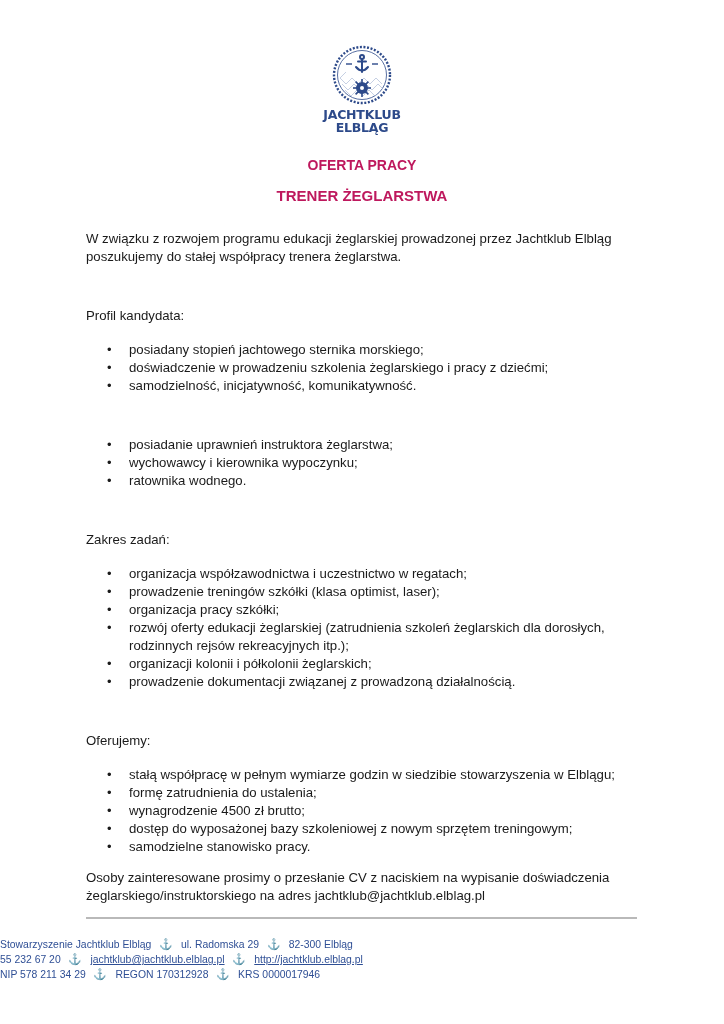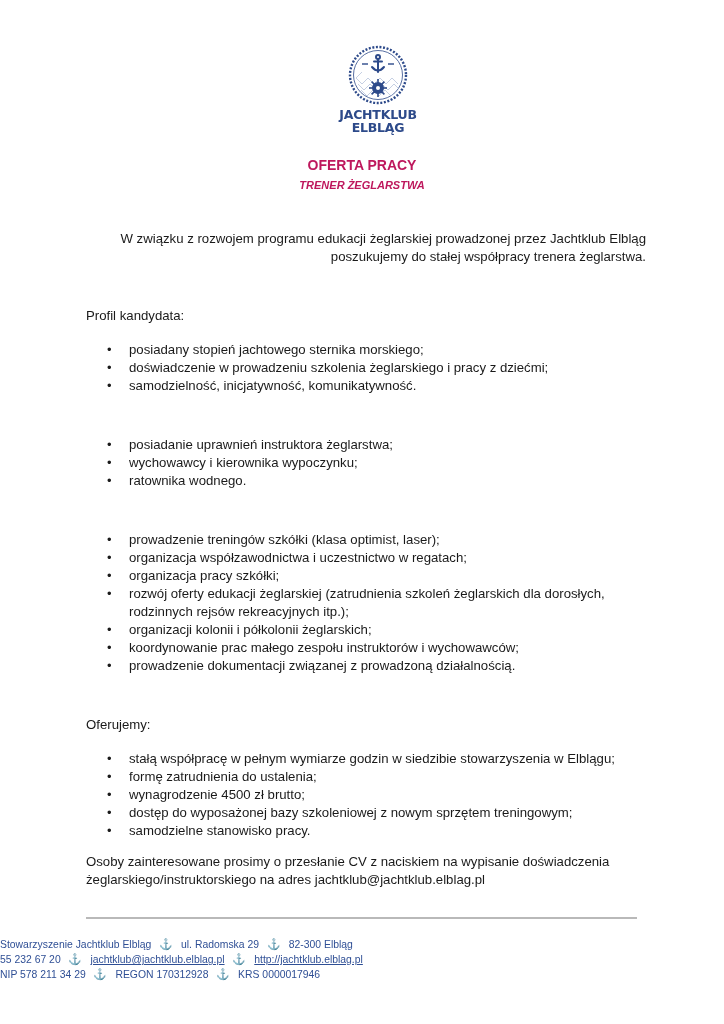--- a/index.html
+++ b/index.html
@@ -1,33 +1,33 @@
 <!DOCTYPE html>
 <html><head>
   <meta charset="utf-8">
   <style>
     html, body { margin: 0; padding: 0; background: #ffffff; }
     body {
       width: 724px; height: 1024px; position: relative; overflow: hidden;
       font-family: "Liberation Sans", sans-serif; color: #1a1a1a;
     }
     .logo {
-      position: absolute; left: 336px; top: 44px; width: 84px; text-align: center;
+      position: absolute; left: 320px; top: 44px; width: 84px; text-align: center;
     }
     .logo svg { display: block; margin: 0 auto; }
     .logo-text {
       font-family: "DejaVu Sans", sans-serif; font-weight: bold; color: #2d4a8a;
       font-size: 12.5px; line-height: 13px; letter-spacing: -0.2px; margin-top: 2px;
     }
     .title-block { position: absolute; left: 0; width: 724px; top: 157px; text-align: center; color: #be185d; font-weight: bold; }
     .title-1 { font-size: 14px; line-height: 16px; }
-    .title-2 { font-size: 11px; line-height: 21px; margin-top: 2px; font-style: italic; }
+    .title-2 { font-size: 15px; line-height: 21px; margin-top: 12px; }
     .content { position: absolute; left: 86px; top: 230px; width: 560px; font-size: 13.2px; line-height: 18px; }
     .content p { margin: 0; }
-    .intro { margin-bottom: 41px !important; text-align: right; }
+    .intro { margin-bottom: 41px !important; }
     .section-heading { margin: 0 0 16px 0 !important; }
     ul { margin: 0; padding: 0; list-style: none; }
     li { position: relative; padding-left: 43px; }
     li::before { content: "•"; position: absolute; left: 21px; top: 0; font-size: 13px; }
     .gap-1 { height: 41px; }
     .gap-2 { height: 41px; }
     .gap-3 { height: 41px; }
     .gap-4 { height: 13px; }
     .divider { position: absolute; left: 86px; top: 917px; width: 551px; height: 2px; background: #b9b9b9; }
     .footer {
@@ -92,27 +92,27 @@
   </ul>
   <div class="gap-1"></div>
 
   <ul>
     <li>posiadanie uprawnień instruktora żeglarstwa;</li>
     <li>wychowawcy i kierownika wypoczynku;</li>
     <li>ratownika wodnego.</li>
   </ul>
   <div class="gap-2"></div>
 
+  <p class="section-heading">Zakres zadań:</p>
   <ul>
+    <li>organizacja współzawodnictwa i uczestnictwo w regatach;</li>
     <li>prowadzenie treningów szkółki (klasa optimist, laser);</li>
-    <li>organizacja współzawodnictwa i uczestnictwo w regatach;</li>
     <li>organizacja pracy szkółki;</li>
     <li>rozwój oferty edukacji żeglarskiej (zatrudnienia szkoleń żeglarskich dla dorosłych, rodzinnych rejsów rekreacyjnych itp.);</li>
     <li>organizacji kolonii i półkolonii żeglarskich;</li>
-    <li>koordynowanie prac małego zespołu instruktorów i wychowawców;</li>
     <li>prowadzenie dokumentacji związanej z prowadzoną działalnością.</li>
   </ul>
   <div class="gap-3"></div>
 
   <p class="section-heading">Oferujemy:</p>
   <ul>
     <li>stałą współpracę w pełnym wymiarze godzin w siedzibie stowarzyszenia w Elblągu;</li>
     <li>formę zatrudnienia do ustalenia;</li>
     <li>wynagrodzenie 4500 zł brutto;</li>
     <li>dostęp do wyposażonej bazy szkoleniowej z nowym sprzętem treningowym;</li>

